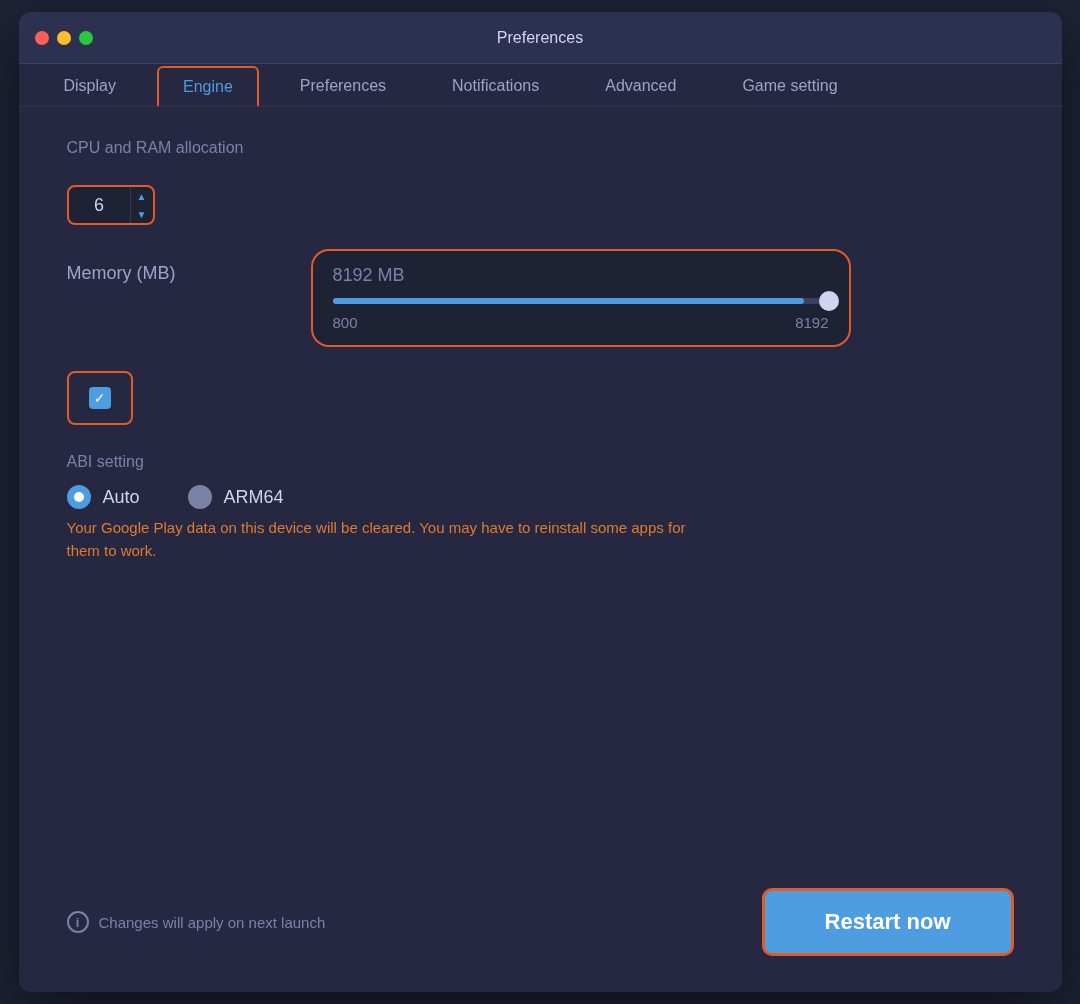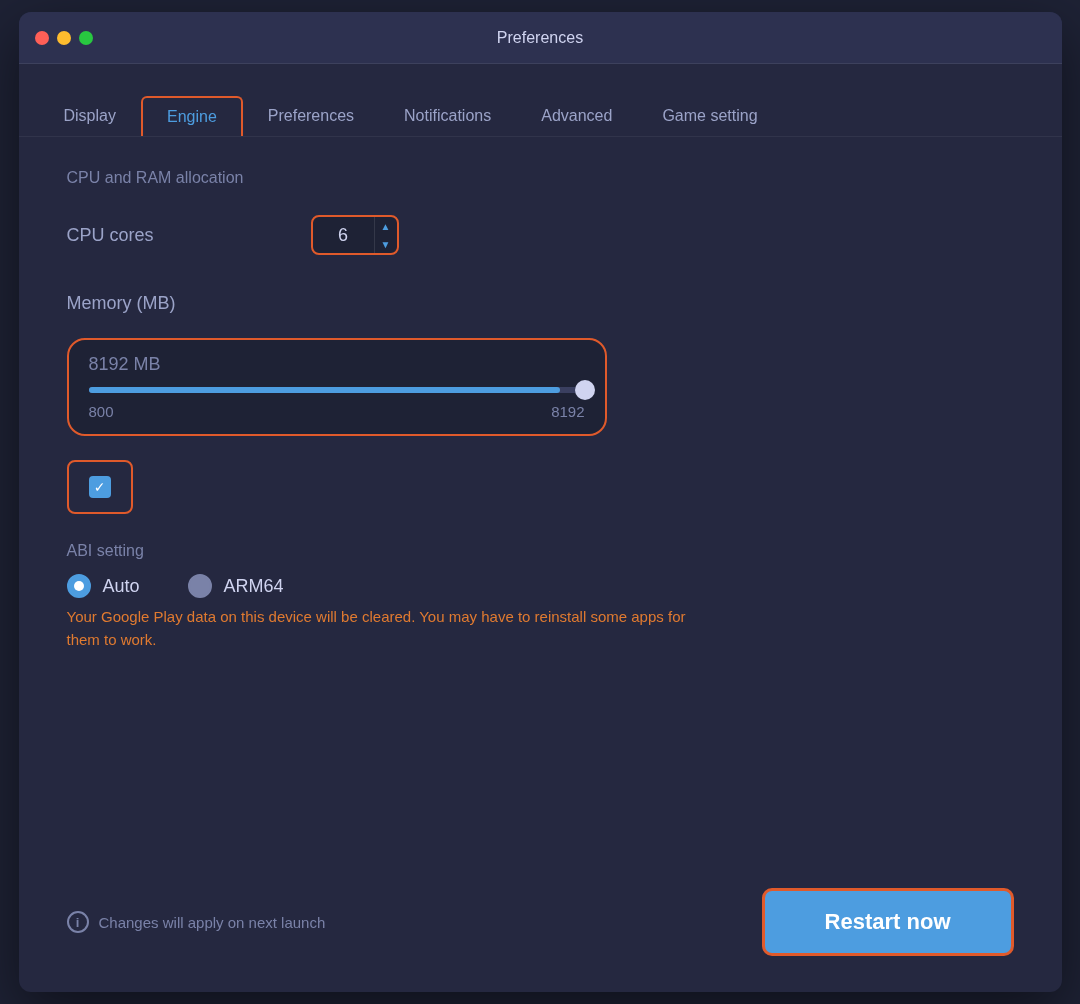--- a/index.html
+++ b/index.html
@@ -55,23 +55,23 @@
       position: absolute;
       left: 50%;
       transform: translateX(-50%);
       color: #d0d4f0;
       font-size: 16px;
       font-weight: 500;
     }
 
     .tabs-bar {
       background: #252840;
-      padding: 32px 20px 0;
-      display: flex;
-      gap: 0;
+      padding: 2px 20px 0;
+      display: flex;
+      gap: 16px;
       border-bottom: 1px solid rgba(255,255,255,0.06);
     }
 
     .tab {
       padding: 10px 24px;
       color: #9ba3c8;
       font-size: 16px;
       cursor: pointer;
       border-radius: 6px 6px 0 0;
       border: 1px solid transparent;
@@ -360,31 +360,30 @@
     <div class="tab">Notifications</div>
     <div class="tab">Advanced</div>
     <div class="tab">Game setting</div>
   </div>
 
   <div class="content">
 
     <div class="section-title">CPU and RAM allocation</div>
 
     <div class="setting-row">
-      <span class="setting-label">CPU cores</span>
       <div class="stepper">
         <span class="stepper-value">6</span>
         <div class="stepper-arrows">
           <div class="stepper-arrow">▲</div>
           <div class="stepper-arrow">▼</div>
         </div>
       </div>
     </div>
 
-    <div class="setting-row" style="align-items: flex-start; flex-direction: column;">
+    <div class="setting-row" style="align-items: flex-start;">
       <span class="setting-label" style="padding-top: 14px;">Memory (MB)</span>
       <div class="memory-container">
         <div class="memory-value-label">8192 MB</div>
         <div class="slider-track">
           <div class="slider-fill"></div>
           <div class="slider-thumb"></div>
         </div>
         <div class="slider-labels">
           <span>800</span>
           <span>8192</span>

